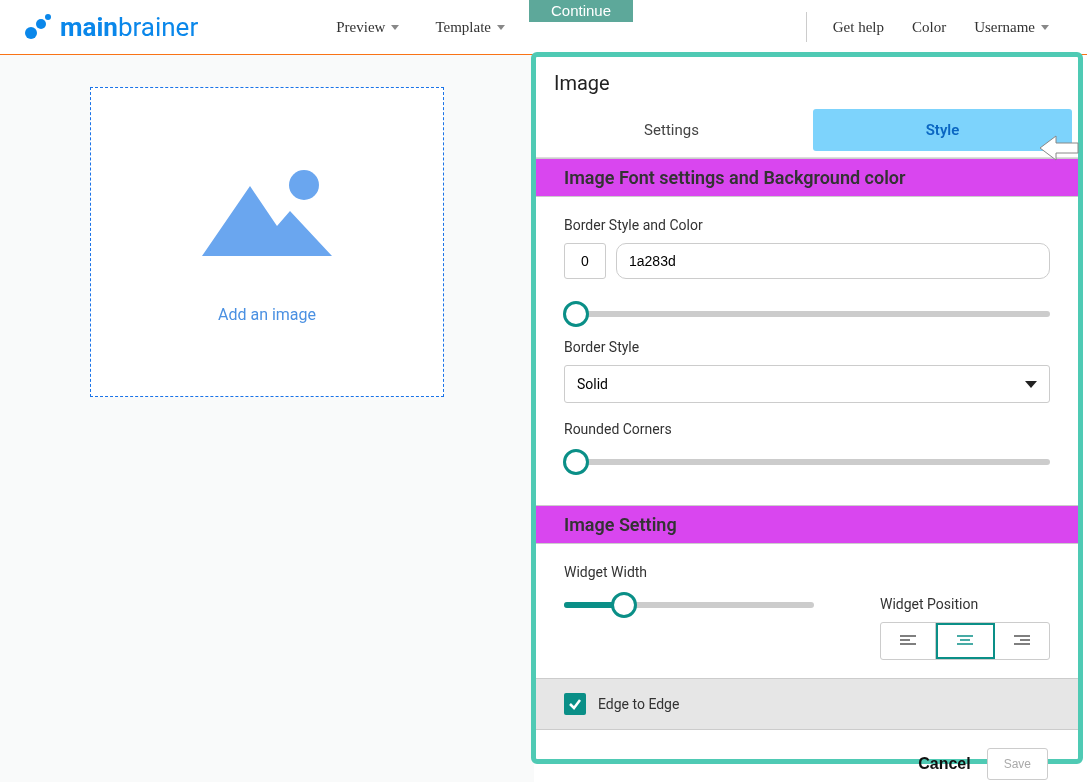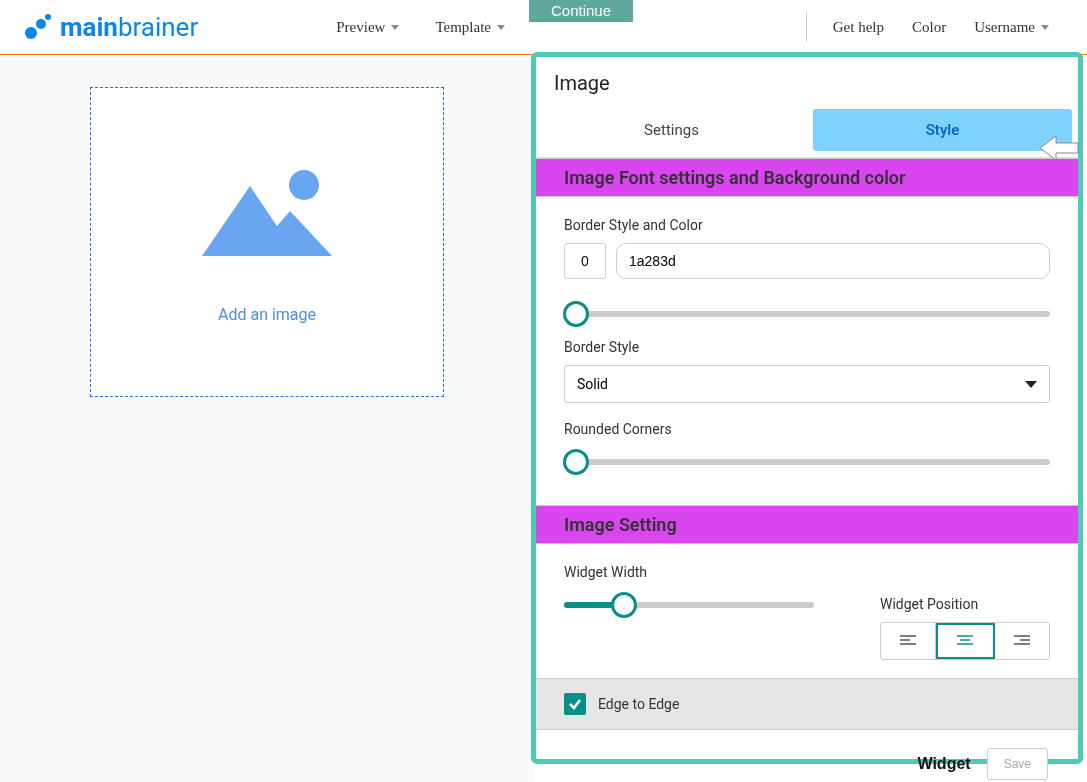--- a/index.html
+++ b/index.html
@@ -439,16 +439,16 @@
   <div class="edge-row">
     <div class="checkbox">
       <svg width="14" height="14" viewBox="0 0 14 14">
         <polyline points="2,7 6,11 12,3" fill="none" stroke="#fff" stroke-width="2.5"></polyline>
       </svg>
     </div>
     <span style="font-size:14px;color:#333">Edge to Edge</span>
   </div>
 
   <div class="footer">
-    <button class="cancel-btn">Widget</button>
+    <button class="cancel-btn">Cancel</button>
     <button class="save-btn">Save</button>
   </div>
 </div>
 
 </body></html>

